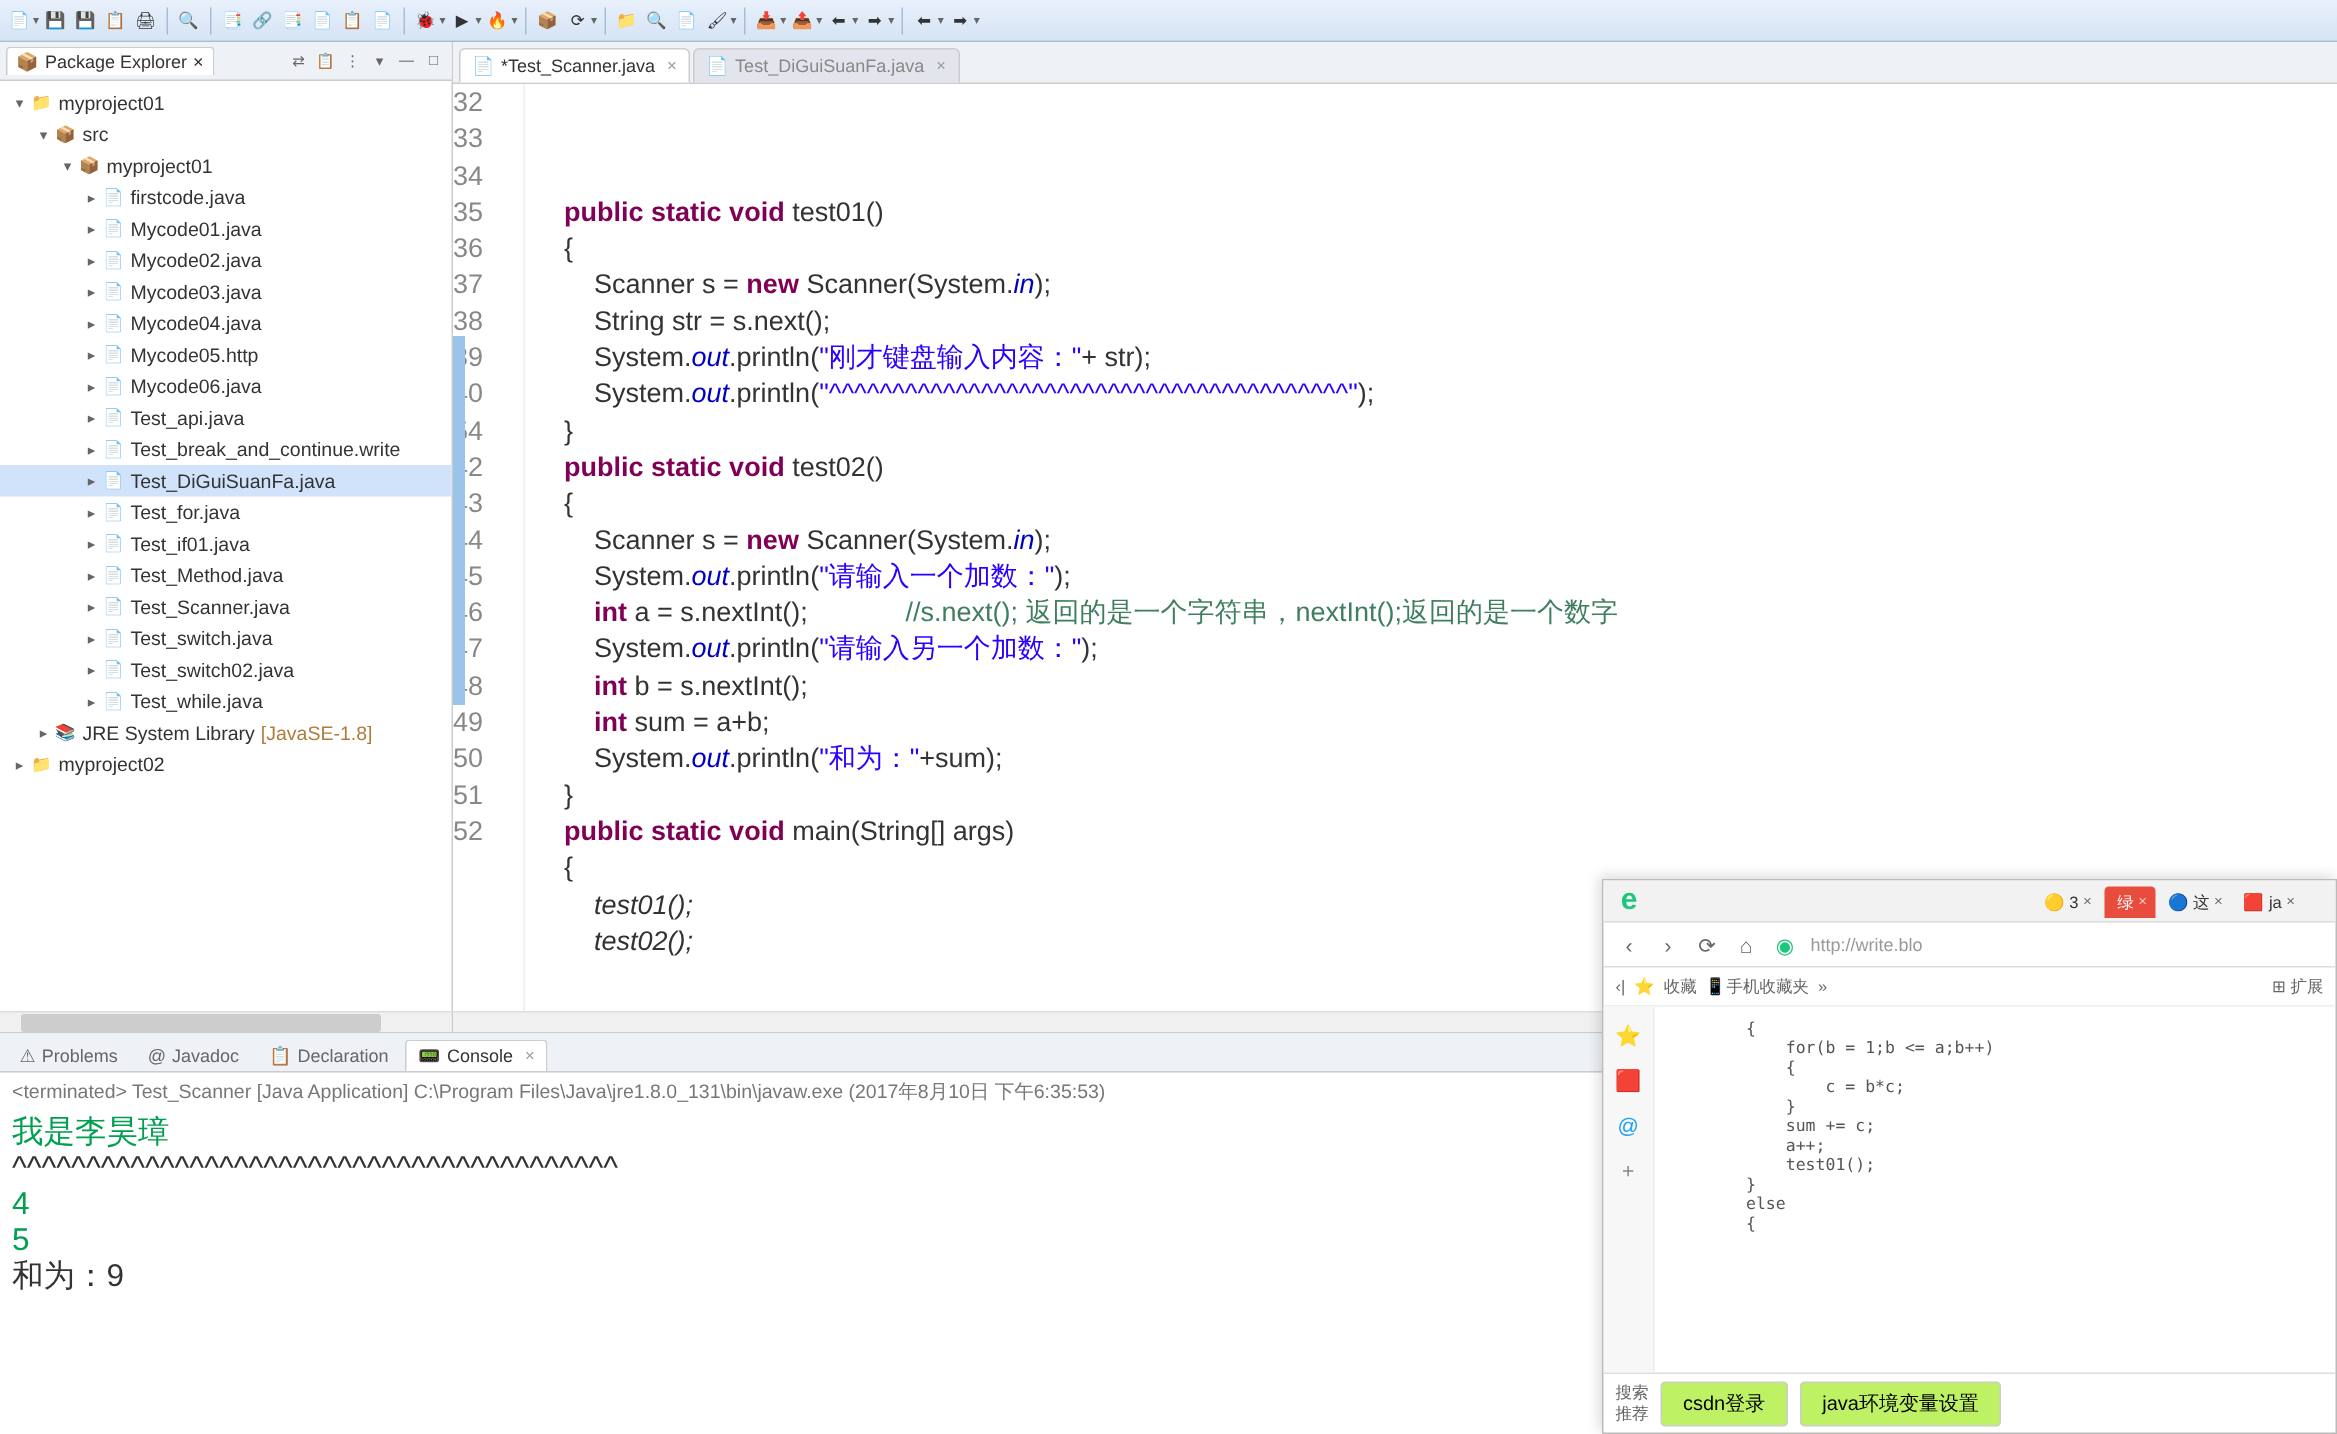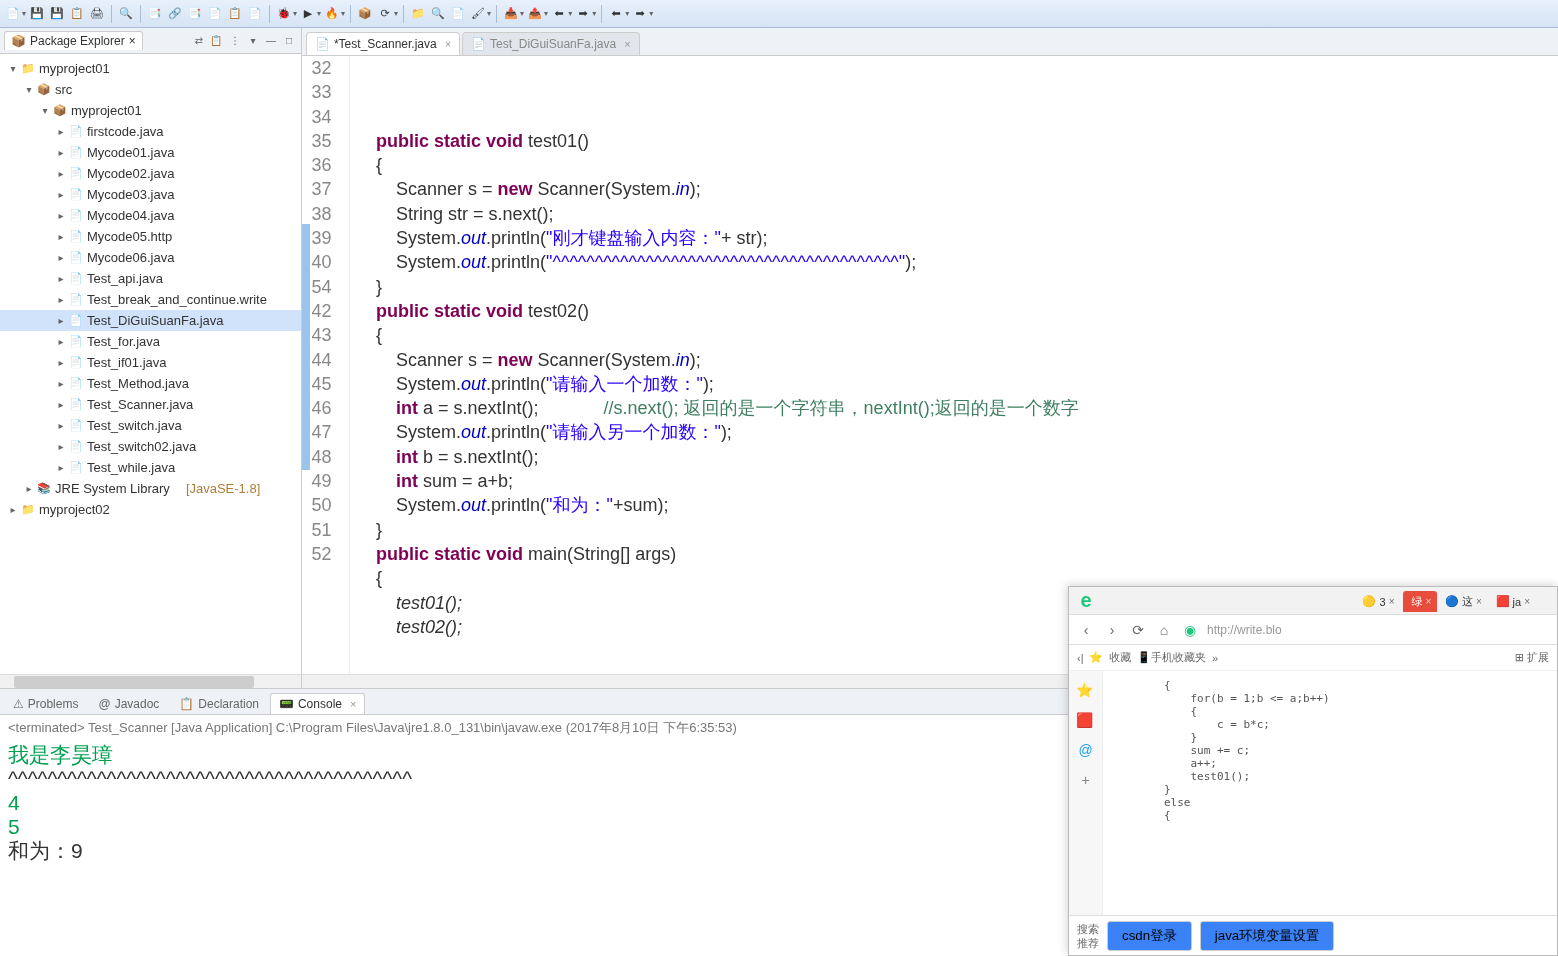--- a/index.html
+++ b/index.html
@@ -24,32 +24,32 @@
 .tree { flex:1; overflow:auto; padding:4px 0; font-size:13px; }
 .tree-row { display:flex; align-items:center; height:21px; padding-right:4px; cursor:pointer; white-space:nowrap; }
 .tree-row.sel { background:#d0e3fa; }
 .tw { display:inline-block; width:14px; text-align:center; color:#666; font-size:10px; }
 .ti { width:16px; height:16px; display:inline-flex; align-items:center; justify-content:center; margin-right:3px; font-size:11px; }
 .ti.proj { color:#c49a3a; }
 .ti.pkg { color:#c49a3a; }
 .ti.java { color:#5b8fd6; }
 .ti.lib { color:#888; }
 .tree-row .lbl { }
-.tree-row .suffix { color:#b07c3a; margin-left:16px; }
+.tree-row .suffix { color:#b07c3a; margin-left:4px; }
 .left-scroll { height:14px; background:#f0f0f0; border-top:1px solid #ddd; display:flex; }
 .left-scroll .thumb { width:240px; height:12px; margin:1px 0 0 14px; background:#cdcdcd; border-radius:2px; }
 
 
 .editor-area { flex:1; display:flex; flex-direction:column; background:#fff; }
 .ed-tabbar { height:28px; background:#eef1f5; border-bottom:1px solid #ccc; display:flex; align-items:flex-end; padding:0 4px; gap:2px; }
 .ed-tab { display:flex; align-items:center; gap:4px; padding:4px 8px; border:1px solid #ccc; border-bottom:none; border-radius:4px 4px 0 0; font-size:12px; background:#e2e6ec; color:#888; cursor:pointer; }
 .ed-tab.active { background:#fff; color:#333; }
 .ed-tab .x { font-size:11px; color:#999; margin-left:4px; }
 .code-area { flex:1; display:flex; overflow:hidden; font-family:Consolas,"Courier New",monospace; font-size:18px; line-height:24.3px; }
-.gutter { width:48px; text-align:center; padding-right:8px; color:#888; background:#fff; border-right:1px solid #eee; position:relative; }
+.gutter { width:48px; text-align:left; padding-right:8px; color:#888; background:#fff; border-right:1px solid #eee; position:relative; }
 .gutter .gl { height:24.3px; }
 .gutter .mark { position:absolute; left:0; width:8px; background:#4a90d9; }
 .gutter .mark.m2 { top:168px; height:246px; background:#9bc4ea; }
 .code { flex:1; overflow:hidden; white-space:pre; padding-left:6px; position:relative; }
 .code .cl { height:24.3px; }
 .code .hl { position:absolute; left:0; right:0; height:48.6px; top:193px; background:#e8f2fe; z-index:-1; }
 .kw { color:#7f0055; font-weight:bold; }
 .str { color:#2a00ff; }
 .fld { color:#0000c0; font-style:italic; }
 .cmt { color:#3f7f5f; }
@@ -76,21 +76,21 @@
 .br-nav .nb { width:18px; text-align:center; color:#666; cursor:pointer; font-size:14px; }
 .br-url { flex:1; color:#999; overflow:hidden; white-space:nowrap; }
 .br-fav { height:26px; display:flex; align-items:center; gap:6px; padding:0 8px; border-bottom:1px solid #eee; font-size:11px; color:#666; }
 .br-fav .star { color:#f5b301; }
 .br-body { flex:1; display:flex; overflow:hidden; }
 .br-side { width:34px; background:#f7f7f7; border-right:1px solid #eee; display:flex; flex-direction:column; align-items:center; gap:8px; padding-top:8px; }
 .br-side .ic { width:22px; height:22px; border-radius:3px; display:flex; align-items:center; justify-content:center; font-size:14px; }
 .br-content { flex:1; padding:8px; font-family:Consolas,monospace; font-size:11px; color:#555; white-space:pre; overflow:hidden; }
 .br-bottom { height:40px; border-top:1px solid #ddd; display:flex; align-items:center; gap:8px; padding:0 8px; font-size:12px; }
 .br-bottom .lbl2 { color:#666; font-size:11px; line-height:14px; }
-.br-btn { border:1px solid #ccc; padding:5px 14px; border-radius:3px; background:#3b82f6; cursor:pointer; }
+.br-btn { border:1px solid #ccc; padding:5px 14px; border-radius:3px; background:#bef264; cursor:pointer; }
 </style>
 </head>
 <body>
 
 <div class="window">
 
   <div class="toolbar" id="toolbar">
       <div class="tb-btn">📄</div>
       <span class="dd">▾</span>
       <div class="tb-btn">💾</div>

